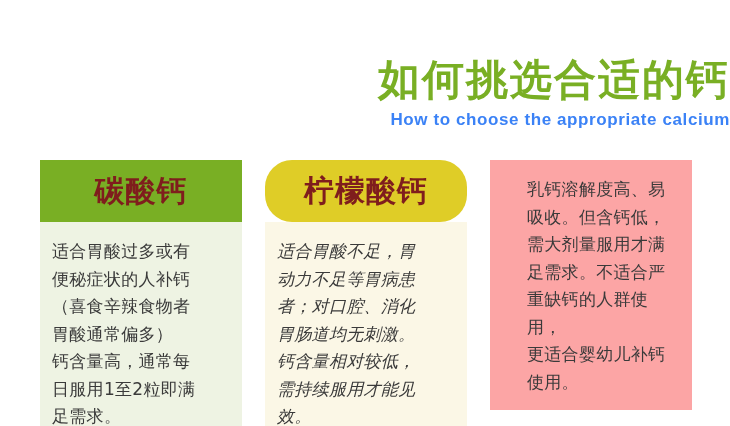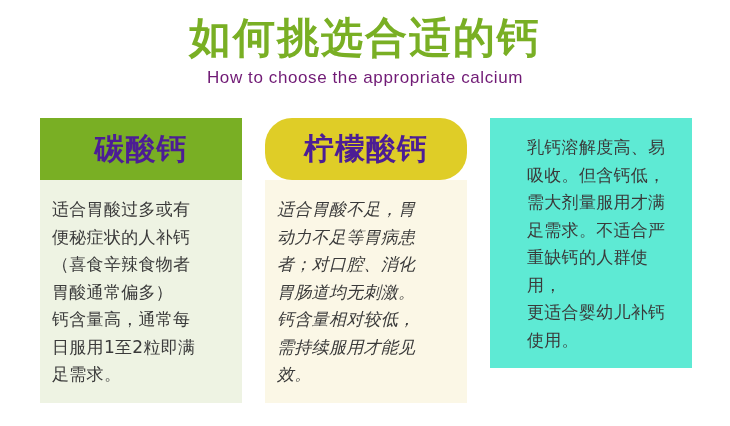--- a/index.html
+++ b/index.html
@@ -17,38 +17,39 @@
   .page {
     position: relative;
     width: 730px;
     height: 426px;
     background: #ffffff;
     box-sizing: border-box;
   }
 
   
   .header {
-    text-align: center;
+    text-align: right;
     padding-top: 14px;
+    margin-top: 42px;
   }
   .main-title {
     font-size: 42px;
     font-weight: bold;
     color: #79af24;
     letter-spacing: 2px;
     line-height: 1.15;
     margin: 0;
     font-family: "DejaVu Sans", "Liberation Sans", sans-serif;
   }
   .sub-title {
     font-size: 17px;
-    color: #701a75;
+    color: #3b82f6;
     letter-spacing: 0.6px;
     margin: 6px 0 0 0;
-    font-weight: normal;
+    font-weight: bold;
     font-family: "Liberation Sans", sans-serif;
   }
 
   
   .cards {
     position: absolute;
     left: 40px;
     top: 118px;
     width: 652px;
     display: flex;
@@ -57,21 +58,21 @@
   .card {
     width: 202px;
     display: flex;
     flex-direction: column;
   }
   .card-header {
     height: 62px;
     display: flex;
     align-items: center;
     justify-content: center;
-    color: #4c1d95;
+    color: #7f1d1d;
     font-size: 30px;
     font-weight: bold;
     letter-spacing: 1px;
     font-family: "DejaVu Sans", "Liberation Sans", sans-serif;
   }
   .card-body {
     min-height: 216px;
     padding: 16px 12px 14px 12px;
     box-sizing: border-box;
     font-size: 17px;
@@ -82,21 +83,21 @@
     white-space: pre-line;
     text-align: left;
   }
 
   
   .card.green  .card-header { background: #79af24; }
   .card.green  .card-body   { background: #eef3e3; }
   .card.yellow .card-header { background: #dfcd27; border-radius: 27px; }
   .card.yellow .card-body   { background: #fbf7e6; font-style: italic; }
   .card.blue   .card-header { background: #84cdeb; }
-  .card.blue   .card-body   { background: #5eead4; padding-left: 37px; }
+  .card.blue   .card-body   { background: #fca5a5; padding-left: 37px; }
 </style>
 </head>
 <body>
 
 <div class="page">
 
   <div class="header">
     <h1 class="main-title">如何挑选合适的钙</h1>
     <p class="sub-title">How to choose the appropriate calcium</p>
   </div>

